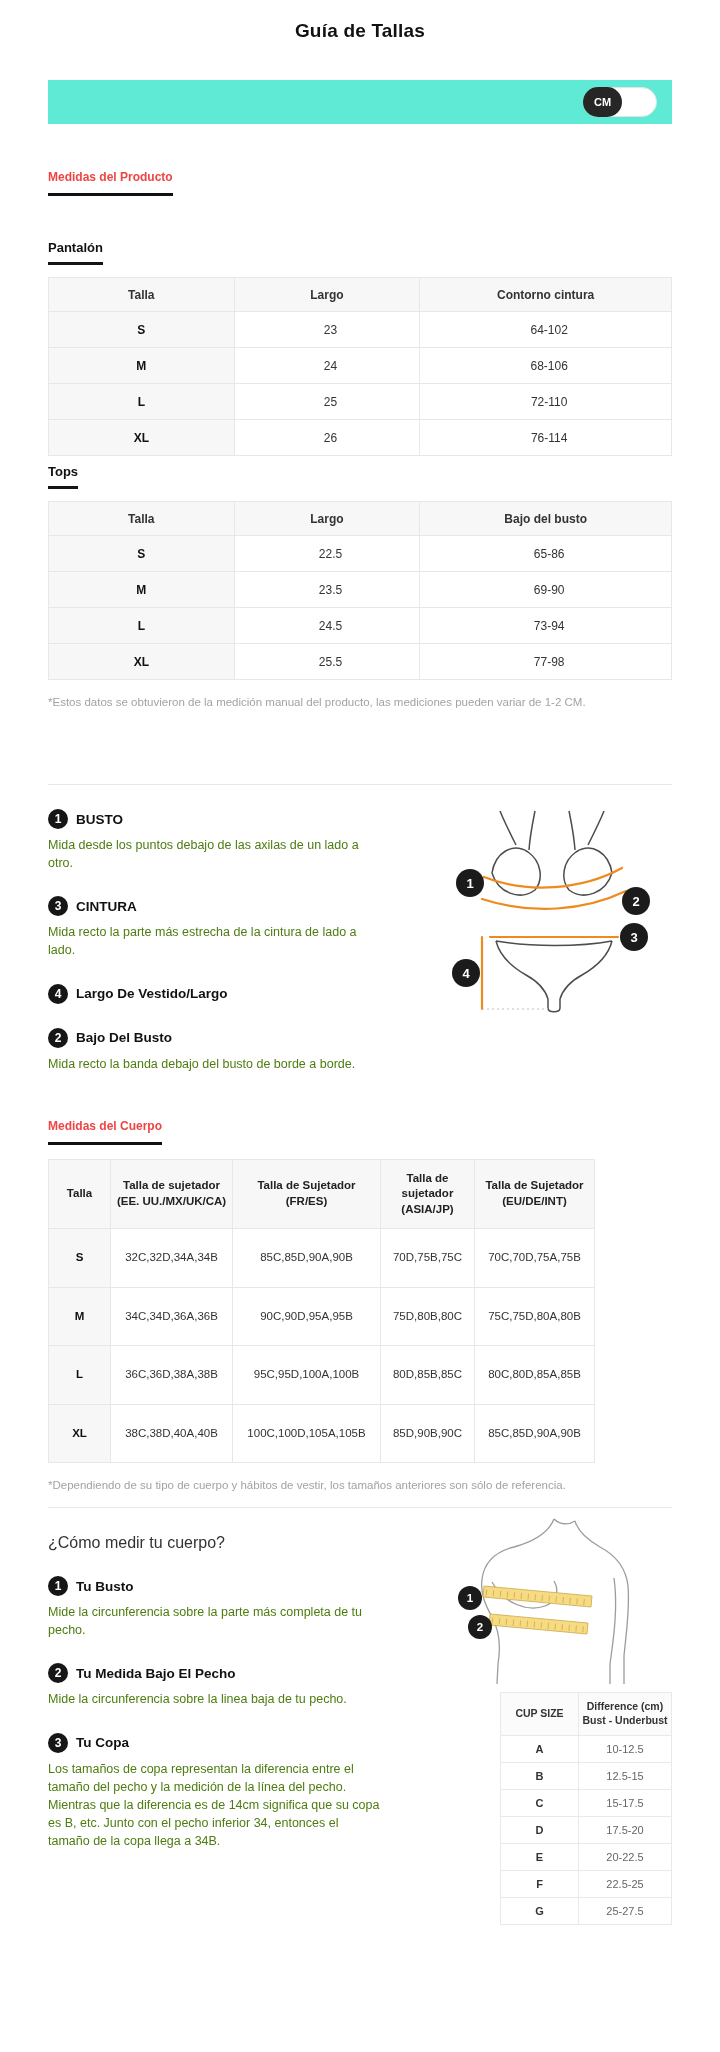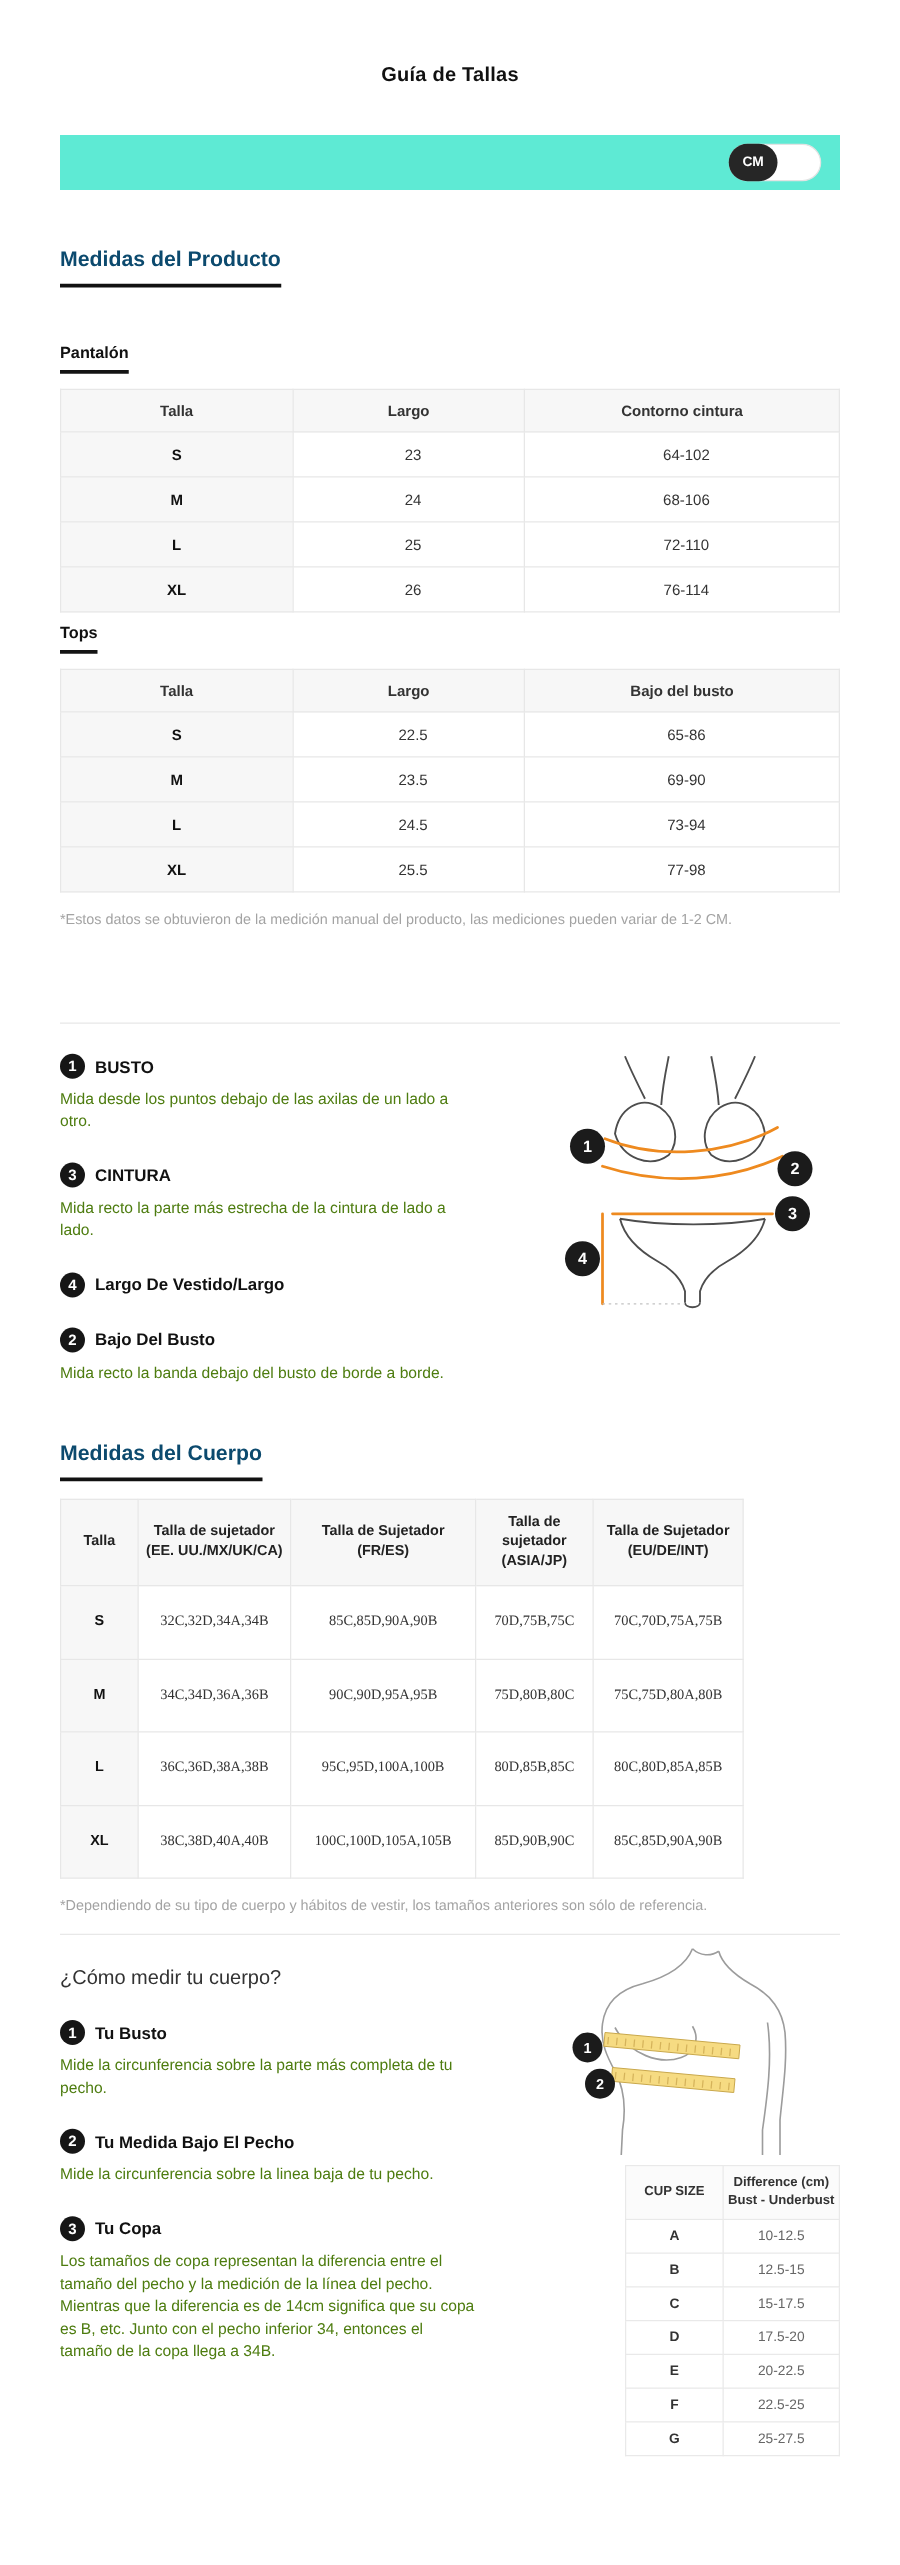--- a/index.html
+++ b/index.html
@@ -2,22 +2,22 @@
 <html><head>
 <meta charset="utf-8">
 <style>
   html,body { margin:0; padding:0; }
   body {
     width:720px; min-height:2052px; background:#ffffff;
     font-family:"Liberation Sans", sans-serif; color:#222;
     overflow-x:hidden;
   }
   .page-title {
-    margin:0; padding-top:52px; text-align:center;
-    font-size:16px; font-weight:700; color:#111; letter-spacing:.2px;
+    margin:0; padding-top:20px; text-align:center;
+    font-size:19px; font-weight:700; color:#111; letter-spacing:.2px;
   }
   .content { padding:0 48px; }
 
   
   .unit-bar {
     margin-top:38px; height:44px; background:#5eead4;
     display:flex; align-items:center; justify-content:flex-end;
     padding-right:15px; box-sizing:border-box;
   }
   .unit-toggle {
@@ -26,21 +26,21 @@
   }
   .unit-on {
     width:39px; height:30px; margin-left:-1px; background:#262626; color:#fff;
     border-radius:15px; font-size:11px; font-weight:700;
     display:flex; align-items:center; justify-content:center;
   }
   .unit-off { flex:1; }
 
   
   .sec-title {
-    display:table; margin:46px 0 0; font-size:17px; font-weight:700; color:#0c4a6e;
+    display:table; margin:46px 0 0; font-size:12px; font-weight:700; color:#ef4444;
     padding-bottom:9px; border-bottom:3px solid #111;
   }
   .tab {
     display:table; margin:44px 0 0; font-size:13px; font-weight:700; color:#111;
     padding-bottom:7px; border-bottom:3px solid #141414;
   }
   .tab.tops { margin-top:8px; }
   .q-title { margin:18px 0 0; font-size:16px; font-weight:400; color:#333; }
 
   
@@ -75,21 +75,21 @@
   .item-text { margin:7px 0 0; font-size:12.5px; line-height:1.45; color:#4d7c0f; max-width:335px; }
   .q-title + .item { margin-top:24px; }
 
   
   table.btable { border-collapse:collapse; margin-top:14px; table-layout:fixed; width:546px; }
   .btable th, .btable td {
     border:1px solid #e7e7e7; text-align:center; font-size:11.5px; line-height:1.35;
   }
   .btable thead th { background:#f7f7f7; font-weight:700; color:#222; padding:11px 3px; }
   .btable tbody th { background:#f7f7f7; font-weight:700; color:#111; padding:21px 3px; }
-  .btable tbody td { color:#333; padding:21px 3px;font-family:Liberation Serif, serif; }
+  .btable tbody td { color:#333; padding:21px 3px; }
 
   
   table.cuptable { width:172px; border-collapse:collapse; margin-top:8px; }
   .cuptable th, .cuptable td { border:1px solid #e9e9e9; text-align:center; }
   .cuptable thead th {
     font-size:10.5px; font-weight:700; color:#333; padding:7px 2px;
     line-height:1.3; background:#fbfbfb;
   }
   .cuptable tbody td { font-size:11px; color:#666; padding:7px 2px; }
   .cuptable tbody td.cup-letter { font-weight:700; color:#333; }

